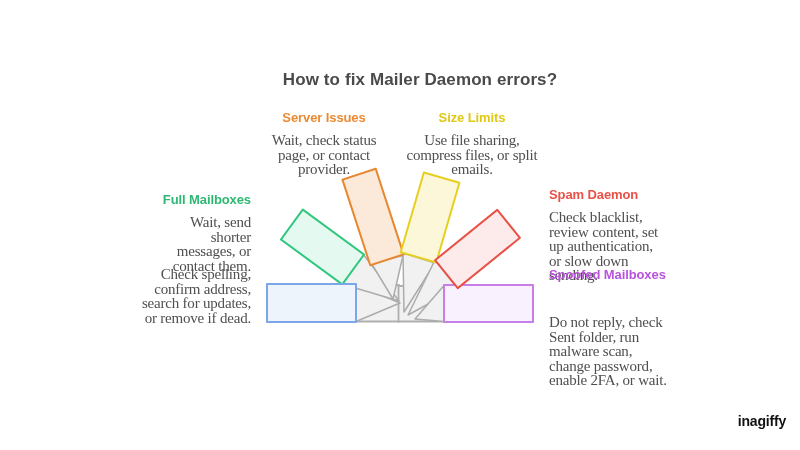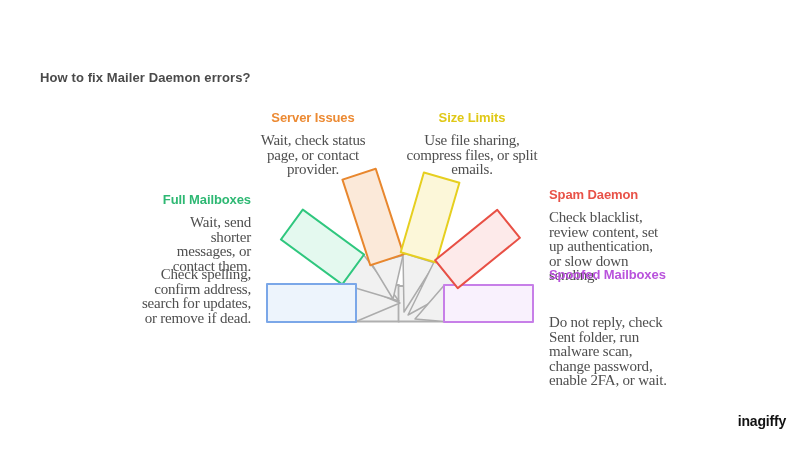--- a/index.html
+++ b/index.html
@@ -2,34 +2,34 @@
 <html><head>
 <meta charset="utf-8">
 <style>
   html,body { margin:0; padding:0; }
   body {
     width:800px; height:450px; background:#ffffff; position:relative;
     overflow:hidden; font-family:"Liberation Sans", sans-serif;
   }
   .stage { position:absolute; inset:0; }
   .title {
-    position:absolute; top:70px; left:40px; width:760px; 
-    font-size:13px; font-weight:bold; color:#4a4a4a; letter-spacing:0.1px;
+    position:absolute; top:70px; left:40px; width:760px; text-align:center;
+    font-size:17px; font-weight:bold; color:#4a4a4a; letter-spacing:0.1px;
   }
   svg.fan { position:absolute; left:0; top:0; }
   .card { stroke-width:2; stroke-linejoin:round; }
   .graycard { stroke-width:1.8; stroke-linejoin:round; }
   .pointer { stroke-width:1.5; stroke-linejoin:round; }
   .note { position:absolute; }
   .note h3 { margin:0 0 7px; font-size:13px; font-weight:bold; letter-spacing:-0.1px; line-height:16px; }
   .note p { margin:0; font-size:15px; line-height:14.5px; letter-spacing:-0.2px;font-family:Liberation Serif, serif; }
   .center { text-align:center; }
   .right { text-align:right; }
   .left { text-align:left; }
-  #note-server { left:238px; top:110px; width:150px; }
+  #note-server { left:249px; top:110px; width:150px; }
   #note-server p { width:122px; margin-left:auto; margin-right:auto; }
   #note-size { left:392px; top:110px; width:160px; }
   #note-size p { width:142px; margin-left:auto; margin-right:auto; }
   #note-full { left:116px; top:192px; width:135px; }
   #note-full p { width:102px; margin-left:auto; }
   #note-invalid { left:116px; top:267px; width:135px; }
   #note-invalid p { width:110px; margin-left:auto; }
   #note-spam { left:549px; top:187px; width:140px; }
   #note-spam p { width:114px; }
   #note-spoofed { left:549px; top:267px; width:145px; }

